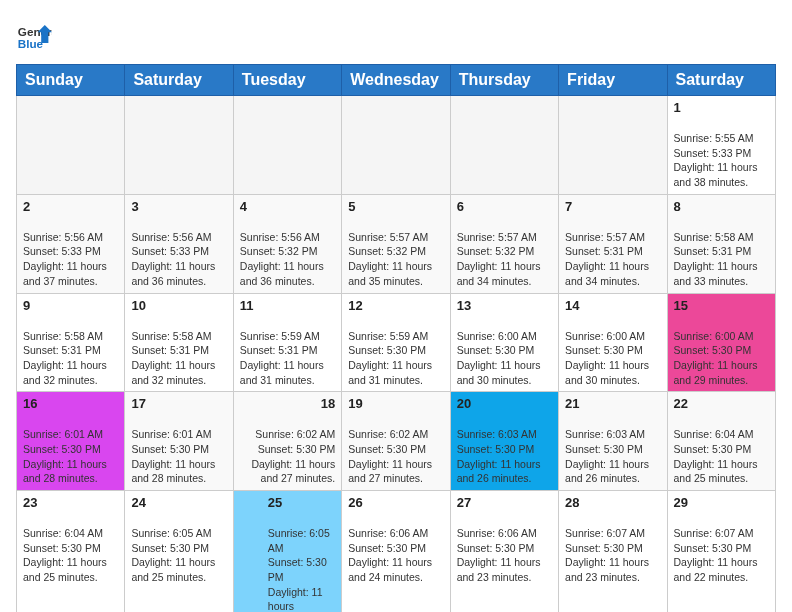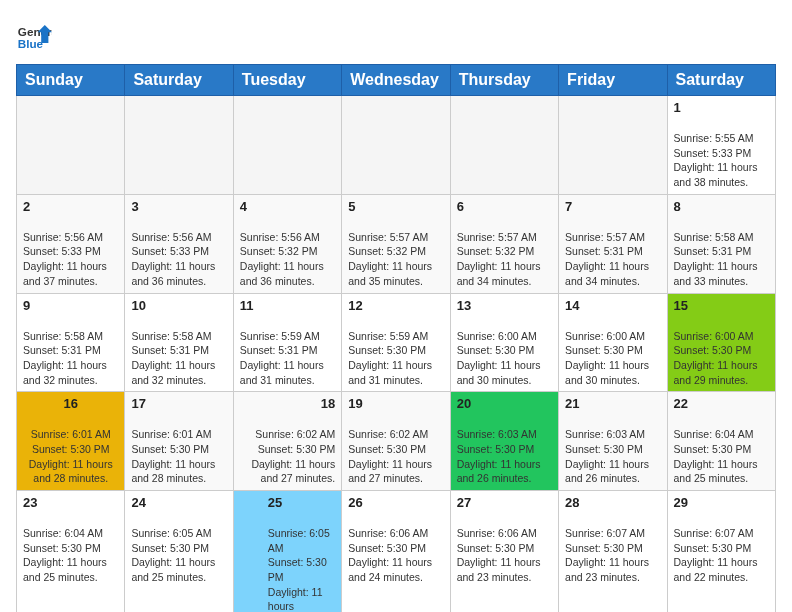--- a/index.html
+++ b/index.html
@@ -172,43 +172,43 @@
           <div class="day-info">Sunrise: 5:59 AM<br>Sunset: 5:30 PM<br>Daylight: 11 hours<br>and 31 minutes.</div>
         </td>
         <td style="background-color: rgb(255, 255, 255);">
           <span class="day-number">13</span>
           <div class="day-info">Sunrise: 6:00 AM<br>Sunset: 5:30 PM<br>Daylight: 11 hours<br>and 30 minutes.</div>
         </td>
         <td style="background-color: rgb(255, 255, 255);">
           <span class="day-number">14</span>
           <div class="day-info">Sunrise: 6:00 AM<br>Sunset: 5:30 PM<br>Daylight: 11 hours<br>and 30 minutes.</div>
         </td>
-        <td style="background-color: #84cc16;">
+        <td style="background-color: #ec4899;">
           <span class="day-number">15</span>
           <div class="day-info">Sunrise: 6:00 AM<br>Sunset: 5:30 PM<br>Daylight: 11 hours<br>and 29 minutes.</div>
         </td>
       </tr>
       <tr style="background-color: rgb(245, 245, 245);">
-        <td style="background-color: #eab308; text-align: center;">
+        <td style="background-color: #d946ef;">
           <span class="day-number">16</span>
           <div class="day-info">Sunrise: 6:01 AM<br>Sunset: 5:30 PM<br>Daylight: 11 hours<br>and 28 minutes.</div>
         </td>
         <td style="background-color: rgb(249, 249, 249);">
           <span class="day-number">17</span>
           <div class="day-info">Sunrise: 6:01 AM<br>Sunset: 5:30 PM<br>Daylight: 11 hours<br>and 28 minutes.</div>
         </td>
         <td style="background-color: rgb(249, 249, 249); text-align: right;">
           <span class="day-number">18</span>
           <div class="day-info">Sunrise: 6:02 AM<br>Sunset: 5:30 PM<br>Daylight: 11 hours<br>and 27 minutes.</div>
         </td>
         <td style="background-color: rgb(249, 249, 249);">
           <span class="day-number">19</span>
           <div class="day-info">Sunrise: 6:02 AM<br>Sunset: 5:30 PM<br>Daylight: 11 hours<br>and 27 minutes.</div>
         </td>
-        <td style="background-color: #22c55e;">
+        <td style="background-color: #0ea5e9;">
           <span class="day-number">20</span>
           <div class="day-info">Sunrise: 6:03 AM<br>Sunset: 5:30 PM<br>Daylight: 11 hours<br>and 26 minutes.</div>
         </td>
         <td style="background-color: rgb(249, 249, 249);">
           <span class="day-number">21</span>
           <div class="day-info">Sunrise: 6:03 AM<br>Sunset: 5:30 PM<br>Daylight: 11 hours<br>and 26 minutes.</div>
         </td>
         <td style="background-color: rgb(249, 249, 249);">
           <span class="day-number">22</span>
           <div class="day-info">Sunrise: 6:04 AM<br>Sunset: 5:30 PM<br>Daylight: 11 hours<br>and 25 minutes.</div>

